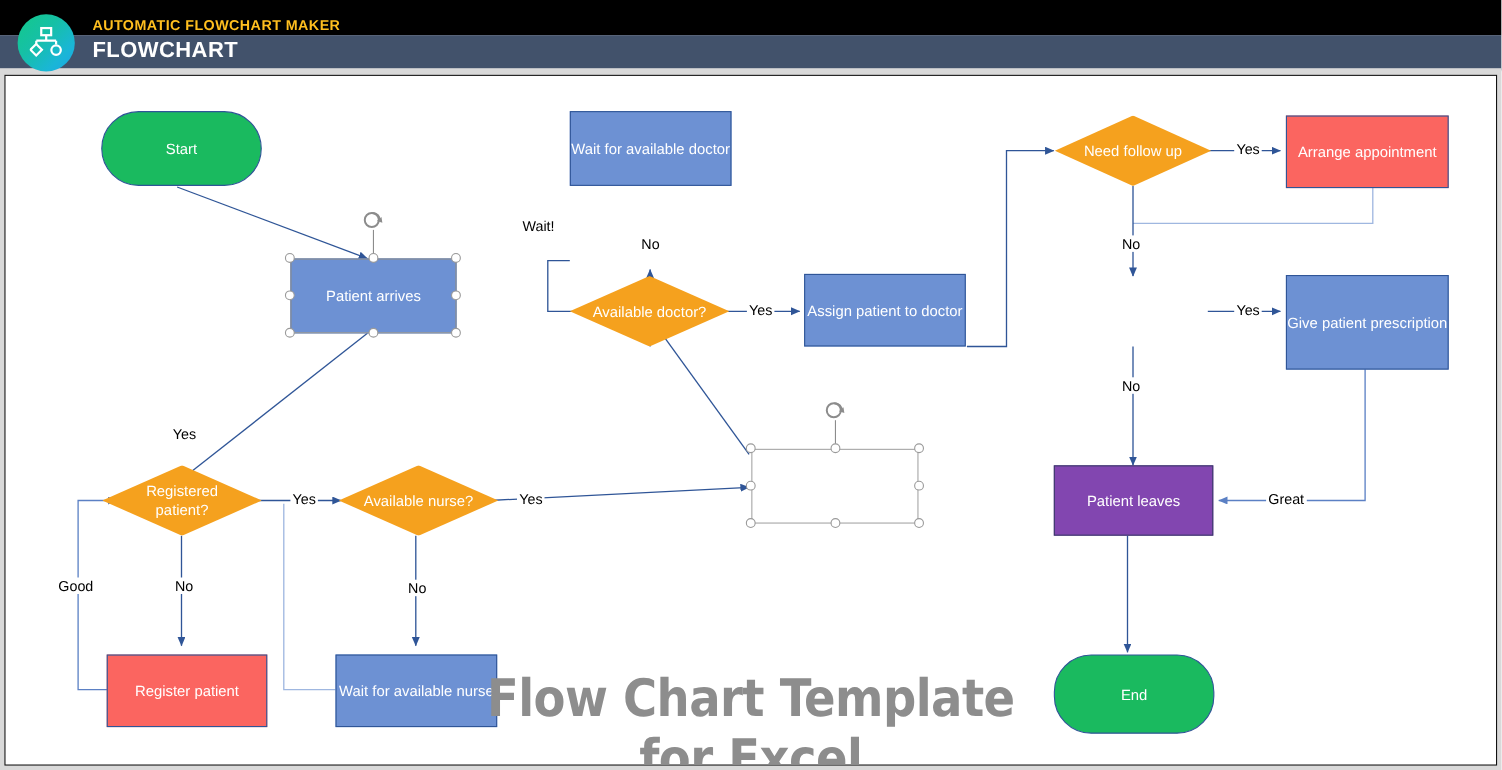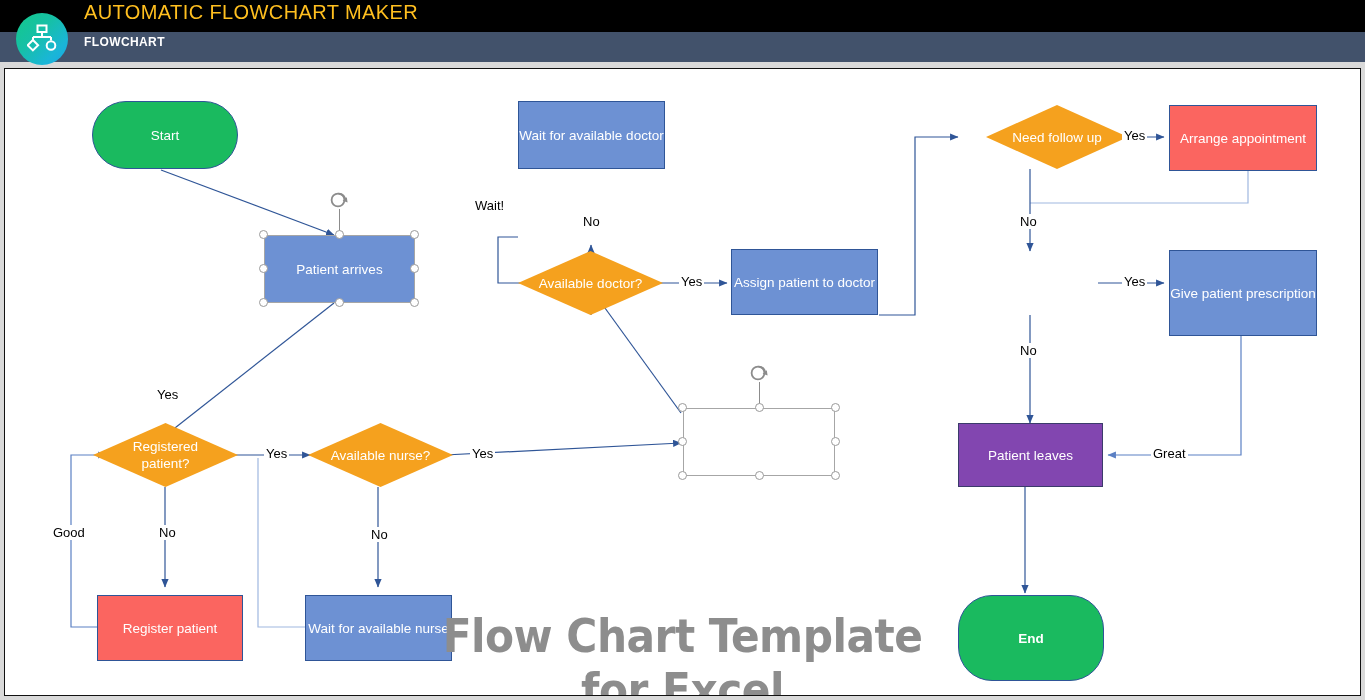--- a/index.html
+++ b/index.html
@@ -16,26 +16,26 @@
   .brandline{position:absolute;left:0;top:62px;width:1365px;height:3px;background:#d9d9d9;}
 
   .logo{
     position:absolute;left:16px;top:13px;width:52px;height:52px;border-radius:50%;
     background:linear-gradient(135deg,#13c98a 0%,#16c0a6 40%,#1ab6d6 75%,#1aa8e8 100%);
     z-index:6;
   }
   .logo svg{position:absolute;left:11px;top:11px;}
 
   .app-title{
-    position:absolute;left:84px;top:1px;
-    color:#ffbf1f;font-size:20px;letter-spacing:.4px;font-weight:400;
+    position:absolute;left:84px;top:15px;
+    color:#ffbf1f;font-size:13px;letter-spacing:.4px;font-weight:700;
   }
   .doc-title{
     position:absolute;left:84px;top:35px;
-    color:#ffffff;font-size:12px;font-weight:bold;letter-spacing:.4px;
+    color:#ffffff;font-size:20px;font-weight:bold;letter-spacing:.4px;
   }
 
   
   .canvas{
     position:absolute;left:4px;top:68px;width:1355px;height:626px;
     background:#ffffff;border:1px solid #111111;overflow:hidden;
   }
   .stage{position:absolute;left:0;top:0;width:1355px;height:626px;}
 
   
@@ -234,39 +234,39 @@
       </div>
 
       <div class="node rect blue" style="left:513px;top:32px;width:147px;height:68px;">
         <span>Wait for available doctor</span>
       </div>
 
       <div class="node rect blue" style="left:726px;top:180px;width:147px;height:66px;">
         <span>Assign patient to doctor</span>
       </div>
 
-      <div class="diamond" style="left:981px;top:36px;width:142px;height:64px;">
+      <div class="diamond" style="left:954px;top:36px;width:142px;height:64px;">
         <div class="dia-bg"></div>
         <div class="dia-txt">Need follow up</div>
       </div>
 
       <div class="node rect red" style="left:1164px;top:36px;width:148px;height:66px;">
         <span>Arrange appointment</span>
       </div>
 
 
       <div class="node rect blue" style="left:1164px;top:181px;width:148px;height:86px;">
         <span>Give patient prescription</span>
       </div>
 
       <div class="node rect purple" style="left:953px;top:354px;width:145px;height:64px;">
         <span>Patient leaves</span>
       </div>
 
-      <div class="node term" style="left:953px;top:526px;width:146px;height:86px;font-weight:bold;">
+      <div class="node term" style="left:953px;top:526px;width:146px;height:72px;">
         <span>End</span>
       </div>
 
       <div class="elabel" style="left:150px;top:318px;">Yes</div>
       <div class="elabel" style="left:152px;top:456px;">No</div>
       <div class="elabel" style="left:46px;top:456px;">Good</div>
       <div class="elabel" style="left:259px;top:377px;">Yes</div>
       <div class="elabel" style="left:364px;top:458px;">No</div>
       <div class="elabel" style="left:465px;top:377px;">Yes</div>
       <div class="elabel" style="left:576px;top:145px;">No</div>

